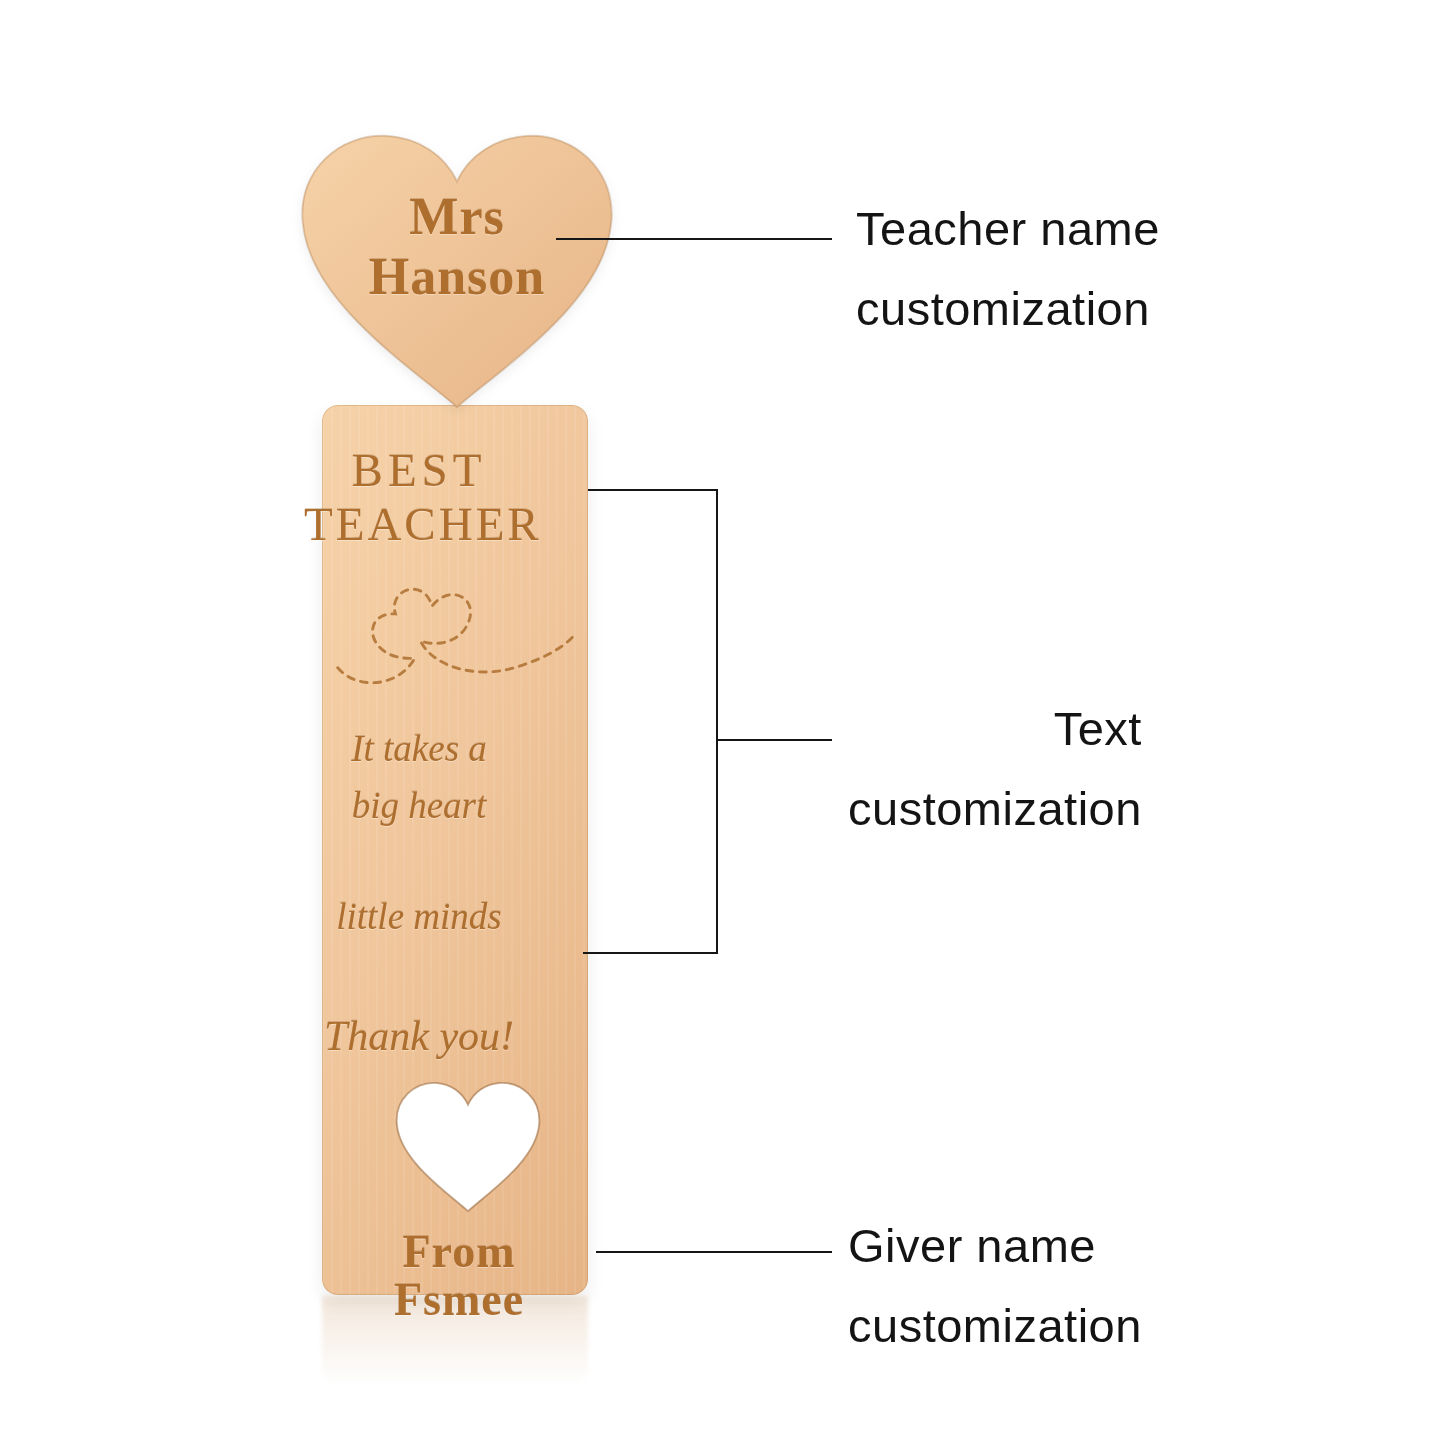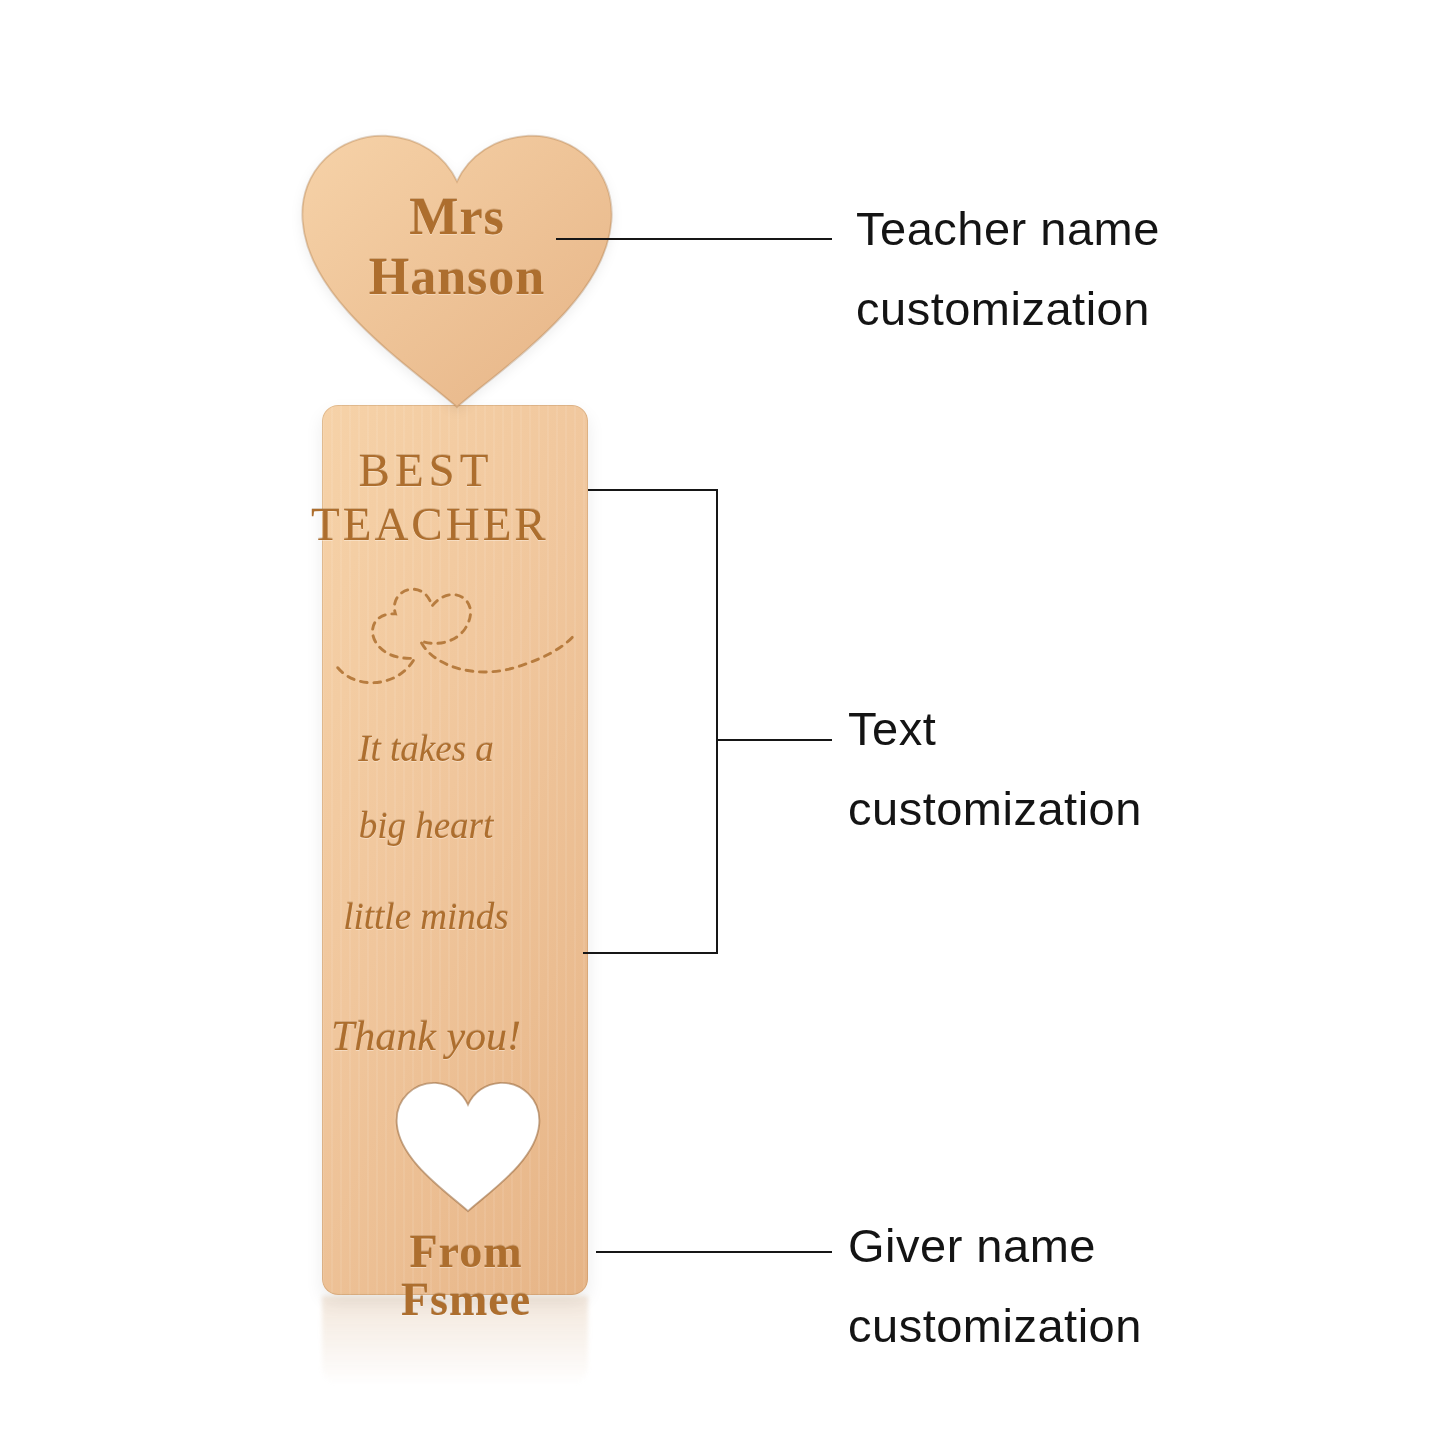--- a/index.html
+++ b/index.html
@@ -31,30 +31,30 @@
   .reflection{
     position:absolute;left:322px;top:1296px;width:266px;height:90px;
     background:linear-gradient(to bottom, rgba(214,176,138,0.30), rgba(255,255,255,0));
     border-radius:0 0 20px 20px;filter:blur(2px);
   }
 
   .engraved{
     position:absolute;color:var(--engraving,#ad6e2e);
     font-family:"Liberation Serif",serif;text-align:center;
     text-shadow:0 1px 0 rgba(255,255,255,0.35), 0 -1px 0 rgba(120,70,20,0.25);
-    width:230px;left:311px;line-height:1.05;
+    width:230px;left:304px;line-height:1.05;
   }
   .name-line{width:338px;left:288px;font-size:52px;font-weight:bold;letter-spacing:1px;}
   .mrs{top:190px;}
   .hanson{top:250px;}
   .best{top:446px;font-size:47px;letter-spacing:5px;}
   .teacher{top:500px;font-size:47px;letter-spacing:3px;}
   .poem-line{font-size:37px;font-style:italic;}
   .poem-0{top:730px;}
-  .poem-1{top:787px;margin-top:20px;}
+  .poem-1{top:787px;}
   .poem-2{top:843px;}
   .poem-3{top:898px;}
   .thanks{top:1014px;font-size:42px;font-style:italic;}
   .giver{top:1228px;font-size:46px;font-weight:bold;letter-spacing:1px;margin-left:40px;}
 
   .doodle{position:absolute;left:332px;top:572px;width:250px;height:128px;}
   .doodle svg{width:100%;height:100%;display:block;}
   .doodle path{stroke:var(--engraving,#ad6e2e);stroke-width:3;fill:none;stroke-dasharray:7 7;stroke-linecap:round;opacity:0.85;}
 
   .heart-cutout{position:absolute;left:392px;top:1078px;width:152px;height:138px;}
@@ -72,21 +72,21 @@
   .line-text-mid{left:716px;top:739px;width:116px;}
   .line-giver{left:596px;top:1251px;width:236px;}
 
   
   .label{
     position:absolute;color:#141414;font-size:47px;line-height:1.45;
     font-family:"Liberation Sans",sans-serif;letter-spacing:0.5px;
   }
   .label span{display:block;margin-top:12px;}
   .label-teacher{left:856px;top:183px;}
-  .label-text{left:848px;top:683px;}
+  .label-text{left:848px;top:683px;text-align:right;}
   .label-giver{left:848px;top:1200px;}
 </style>
 </head>
 <body>
 
 <div class="stage">
 
   <div class="bookmark-body"></div>
   <div class="reflection"></div>
 

